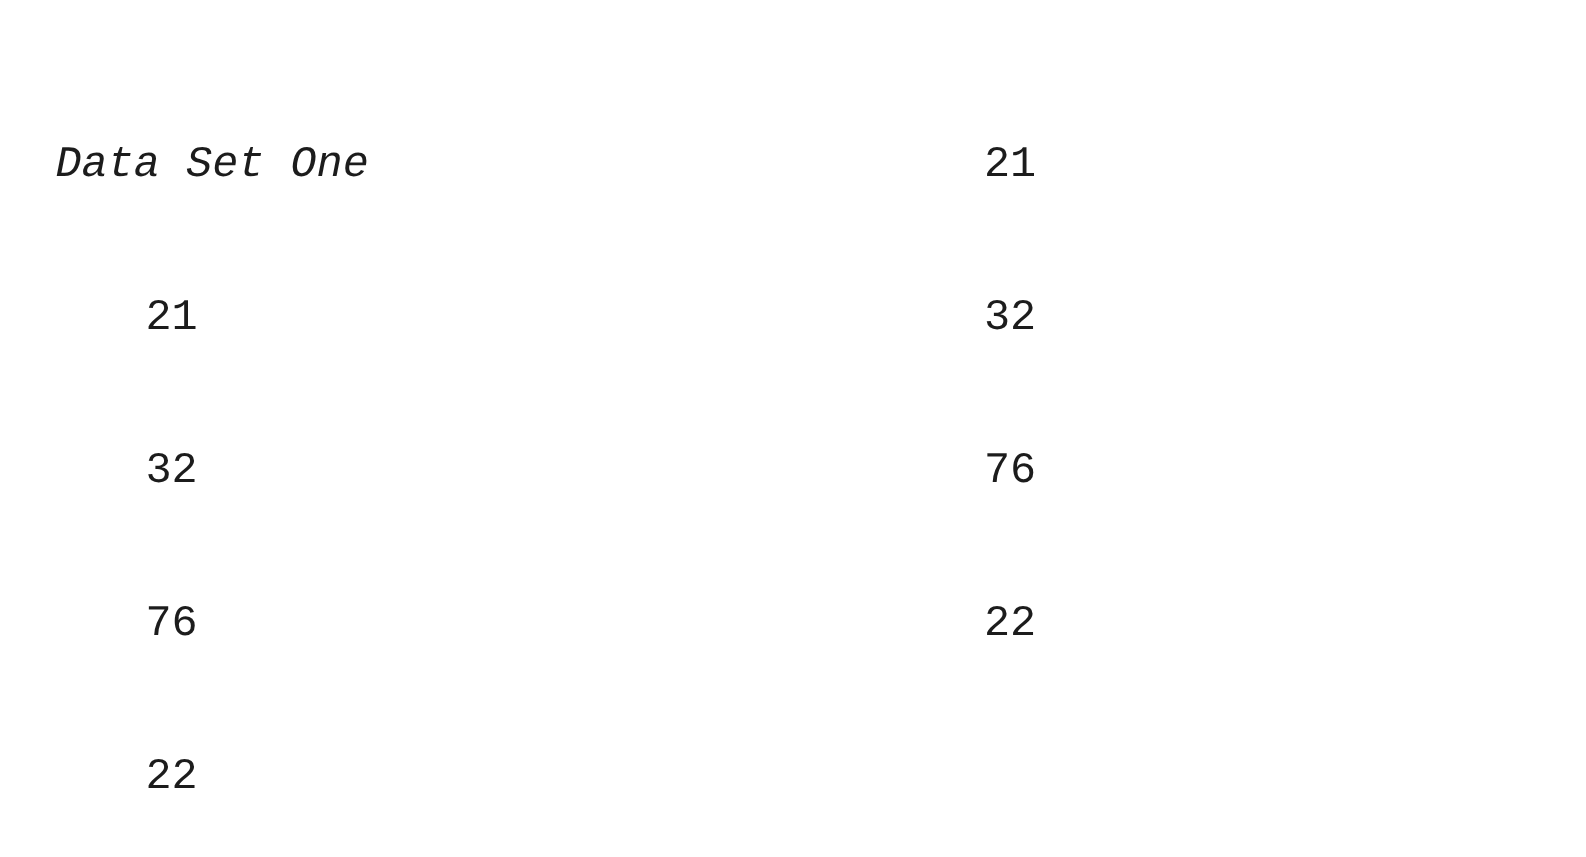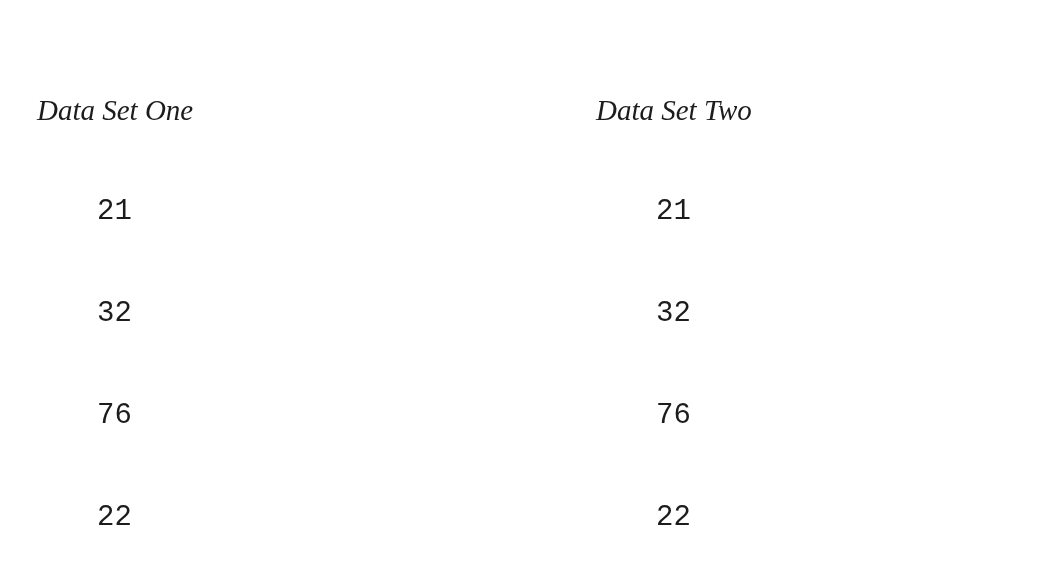--- a/index.html
+++ b/index.html
@@ -15,21 +15,21 @@
     line-height: 34px;
   }
   .col {
     position: absolute;
     top: 25px;
     white-space: pre;
   }
   .col-left  { left: 37px; }
   .col-right { left: 596px; }
   .line { white-space: pre; }
-  .hdr { font-style: italic; font-family: Liberation Serif, serif; }
+  .hdr { font-style: italic; }
   .val { padding-left: 60px; }
 </style>
 </head>
 <body style="background: rgb(255, 255, 255); color: rgb(28, 28, 28);">
 
 <div class="col col-left">
   <div class="line hdr">Data Set One</div>
   <div class="line val">21</div>
   <div class="line val">32</div>
   <div class="line val">76</div>
@@ -39,21 +39,20 @@
   
   
   
   
   
   
   
 </div>
 
 <div class="col col-right">
-  <div class="line hdr">Data Set Two</div>
   <div class="line val">21</div>
   <div class="line val">32</div>
   <div class="line val">76</div>
   <div class="line val">22</div>
   
   
   
   
   
   

